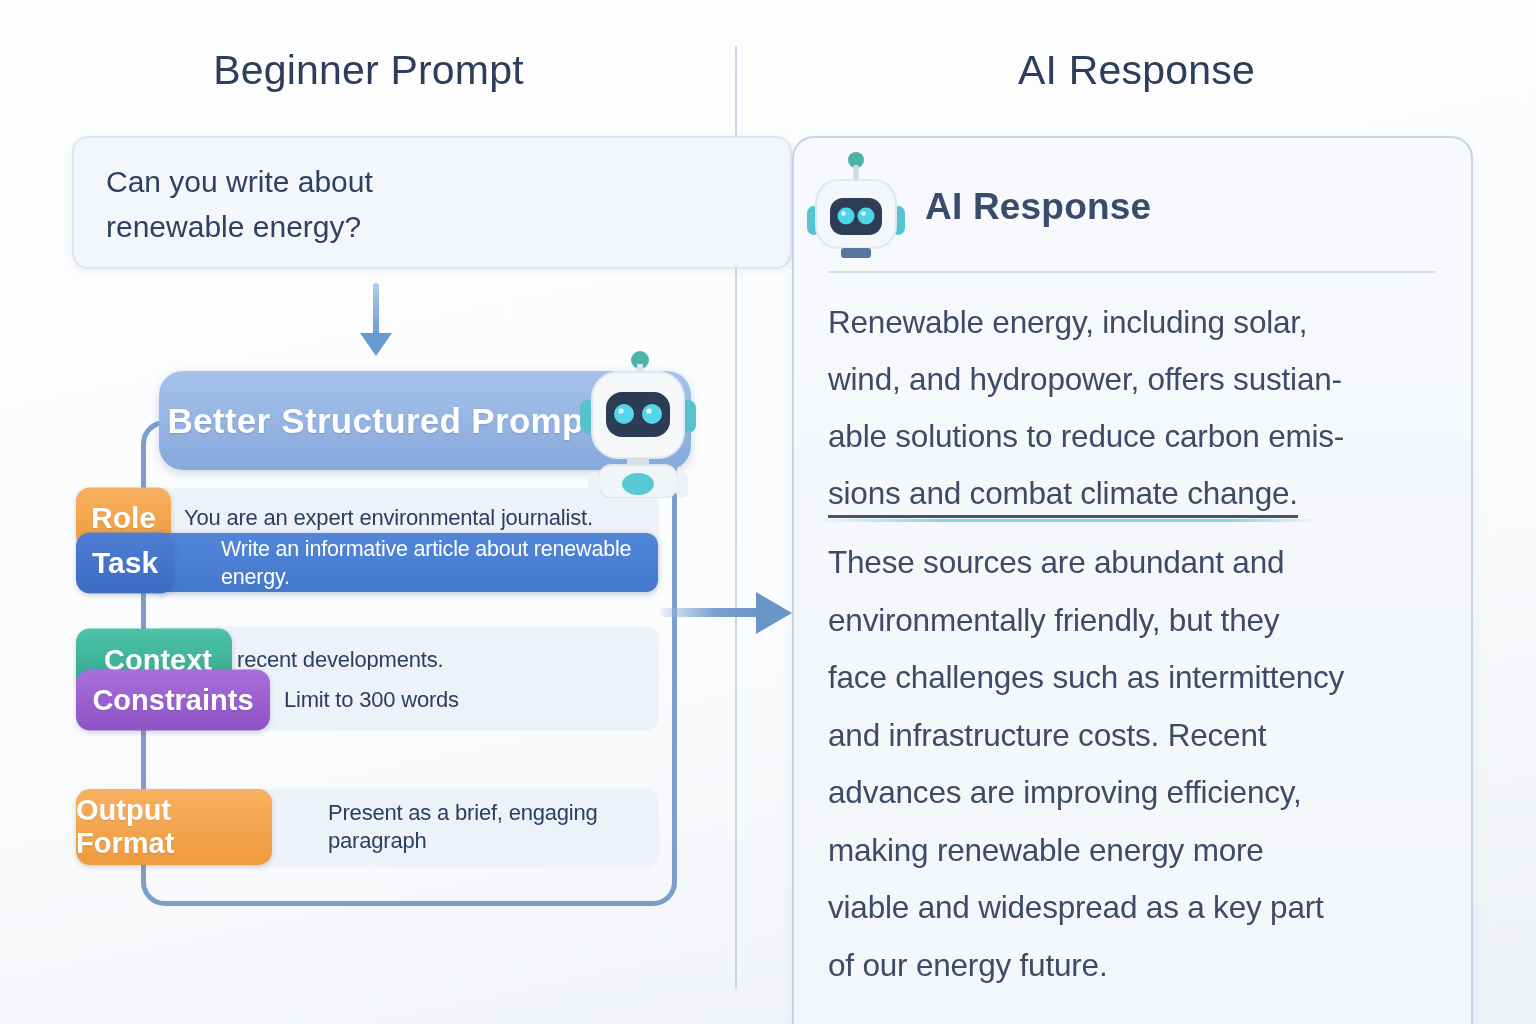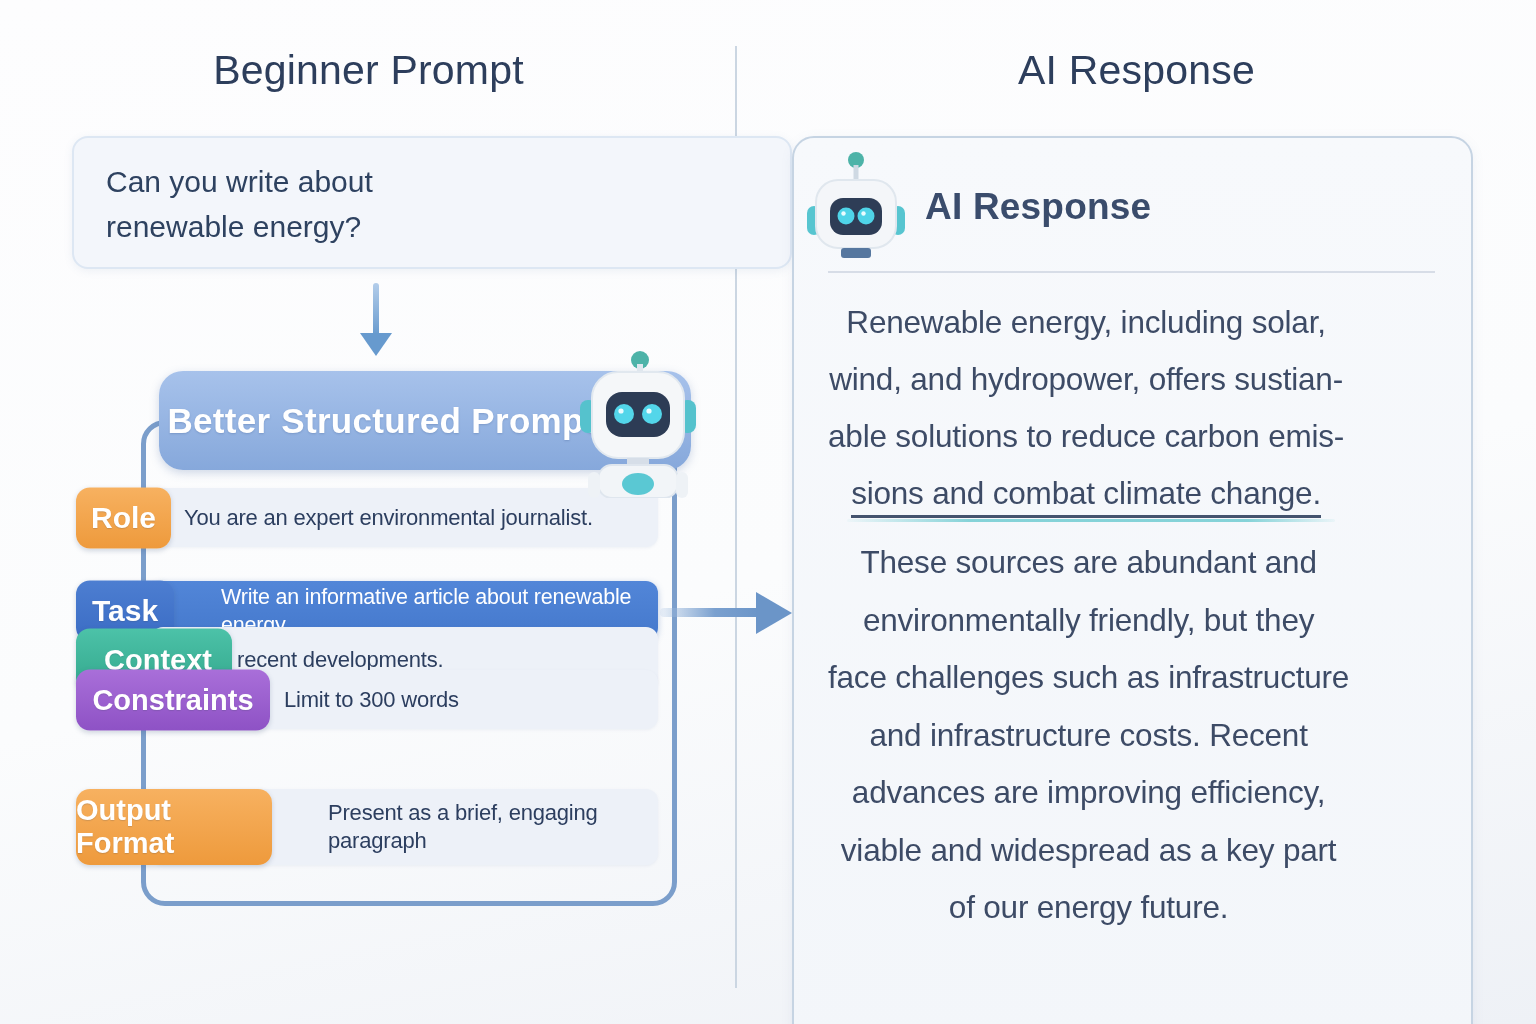--- a/index.html
+++ b/index.html
@@ -93,21 +93,21 @@
   .badge-purple { background:linear-gradient(180deg,#a96fd9 0%,#8e52c5 100%); }
   .row-text {
     position:absolute; top:50%; transform:translateY(-50%);
     color:#2c3e5f; font-size:22px; letter-spacing:-0.2px; line-height:28px;
   }
   .row-text.white { color:#ffffff; font-size:21.5px;margin-left:39px; }
 
   #row-role        { top:487px; height:61px; }
   #row-role .row-badge        { width:95px;  height:61px; font-size:30px; }
   #row-role .row-text         { left:108px; }
-  #row-task        { top:580px; height:61px;padding-left:28px; }
+  #row-task        { top:532px; height:61px;padding-left:28px; }
   #row-task .row-badge        { width:98px;  height:61px; font-size:30px; }
   #row-task .row-text         { left:106px; }
   #row-context     { top:626px; height:67px; }
   #row-context .row-badge     { width:156px; height:63px; font-size:29px;padding-left:8px; }
   #row-context .row-text      { left:161px; }
   #row-constraints { top:669px; height:61px; }
   #row-constraints .row-badge { width:194px; height:61px; font-size:29px; }
   #row-constraints .row-text  { left:208px; }
   #row-output      { top:788px; height:78px; }
   #row-output .row-badge      { width:196px; height:76px; font-size:29px; }
@@ -135,21 +135,21 @@
   .card-title {
     position:absolute; left:925px; top:186px; font-size:37px; font-weight:700;
     color:#3a4c6c; letter-spacing:0.2px;
   }
   .card-divider {
     position:absolute; left:828px; top:271px; width:607px; height:2px;
     background:#d7dde7;
   }
   .para { position:absolute; left:828px; color:#3d4b66; font-size:31.5px;
           letter-spacing:-0.2px; font-weight:400; }
-  .para .line { height:57px; line-height:57px; white-space:nowrap;text-align:center; }
+  .para .line { height:57px; line-height:57px; white-space:nowrap; }
   #paragraph-1 { top:294px; }
   #paragraph-2 { top:534px; }
   #paragraph-2 .line { height:57.5px; line-height:57.5px; }
   .underlined {
     display:inline-block; position:relative; line-height:49px; height:49px;
     border-bottom:3px solid #44536e; padding-bottom:1px;
   }
   .underlined::after {
     content:""; position:absolute; left:-4px; right:-14px; bottom:-7px; height:3px;
     border-radius:3px;
@@ -261,20 +261,21 @@
   <div class="para" id="paragraph-1">
     <div class="line">Renewable energy, including solar,</div>
     <div class="line">wind, and hydropower, offers sustian-</div>
     <div class="line">able solutions to reduce carbon emis-</div>
     <div class="line"><span class="underlined">sions and combat climate change.</span></div>
   </div>
 
   <div class="para" id="paragraph-2">
     <div class="line">These sources are abundant and</div>
     <div class="line">environmentally friendly, but they</div>
-    <div class="line">face challenges such as infrastructure</div>
+    <div class="line">face challenges such as intermittency</div>
     <div class="line">and infrastructure costs. Recent</div>
     <div class="line">advances are improving efficiency,</div>
+    <div class="line">making renewable energy more</div>
     <div class="line">viable and widespread as a key part</div>
     <div class="line">of our energy future.</div>
   </div>
 
 </div>
 
 </body></html>

